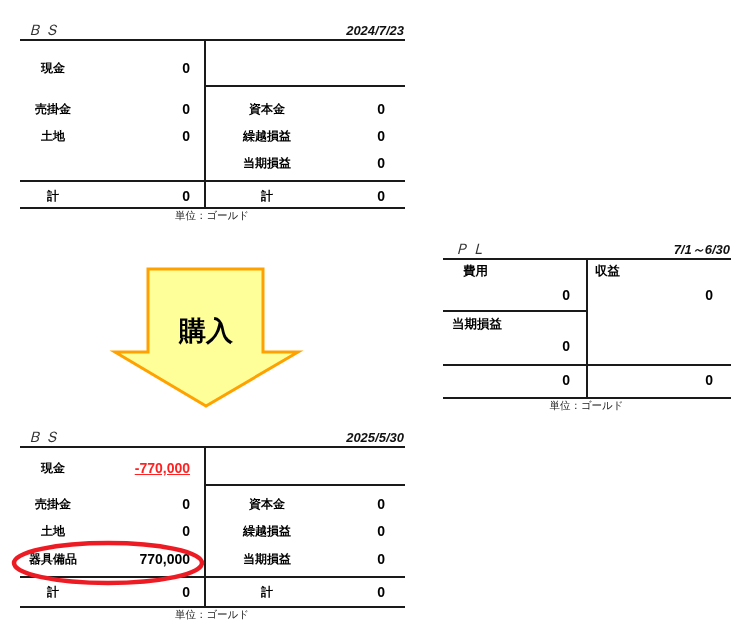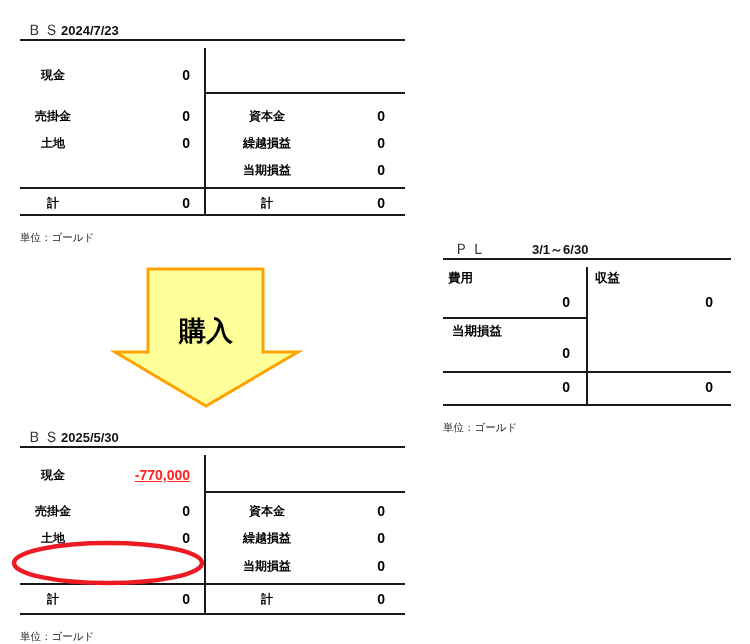--- a/index.html
+++ b/index.html
@@ -12,29 +12,29 @@
   }
   *{margin:0;padding:0;box-sizing:border-box;}
   html,body{background:#ffffff;}
   .page{
     position:relative;width:750px;height:644px;background:#ffffff;overflow:hidden;
     font-family:"Liberation Sans","DejaVu Sans",sans-serif;color:var(--text);
   }
   
   .fin-table{position:absolute;}
   .t-head{
-    display:flex;justify-content:flex-start;align-items:flex-end;
-    height:25px;padding:0 1px 2px 7px;border-bottom:2px solid var(--line);
+    display:flex;justify-content:space-between;align-items:flex-end;
+    height:25px;padding:0 1px 2px 7px;border-bottom:2px solid var(--line);font-style:italic;
   }
   .t-title{font-size:15px;letter-spacing:2px;color:#333;line-height:1;}
   .t-date{font-size:13px;font-weight:bold;color:#111;line-height:1;}
-  .t-body{position:relative;border-bottom:2px solid var(--line);margin-top:7px;}
+  .t-body{position:relative;border-bottom:2px solid var(--line);}
   .vline{position:absolute;top:0;bottom:0;width:2px;background:var(--line);}
   .hline{position:absolute;height:1.5px;background:var(--line);}
-  .t-unit{margin-top:15px;text-align:left;font-size:10.5px;color:#222;padding-right:1px;}
+  .t-unit{margin-top:0;text-align:center;font-size:10.5px;color:#222;padding-right:1px;}
   
   .bs{width:385px;}
   #bs1{left:20px;top:16px;}
   #bs2{left:20px;top:423px;}
   #bs1 .t-body{height:168px;}
   #bs2 .t-body{height:160px;}
   .bs .vline{left:184px;}
   .brow{position:absolute;height:20px;display:flex;align-items:center;}
   .brow.side-l{left:4px;width:166px;}
   .brow.side-r{left:218px;width:147px;}
@@ -50,21 +50,21 @@
   #bs2 .a1{top:10px;} #bs2 .a2{top:46px;} #bs2 .a3{top:73px;} #bs2 .a4{top:101px;} #bs2 .at{top:134px;}
   #bs2 .e1{top:46px;} #bs2 .e2{top:73px;} #bs2 .e3{top:101px;} #bs2 .et{top:134px;}
   
   #pl{left:443px;top:238px;width:288px;}
   #pl .t-head{height:22px;padding-left:11px;gap:44px;}
   #pl .t-body{height:139px;}
   #pl .vline{left:143px;}
   .pl-lab{position:absolute;font-size:12.5px;font-weight:bold;white-space:nowrap;}
   .pl-val{position:absolute;height:20px;line-height:20px;text-align:right;
           font-size:14px;font-weight:bold;white-space:nowrap;}
-  .pl-expense-lab{left:5px;top:3px;}
+  .pl-expense-lab{left:20px;top:3px;}
   .pl-expense-val{left:8px;top:25px;width:119px;}
   .pl-left-sep{left:0;width:143px;top:50px;}
   .pl-net-lab{left:9px;top:56px;}
   .pl-net-val{left:8px;top:76px;width:119px;}
   .pl-full-sep{left:0;right:0;top:104px;height:2px;}
   .pl-exp-total{left:8px;top:110px;width:119px;}
   .pl-revenue-lab{left:152px;top:3px;}
   .pl-revenue-val{left:152px;top:25px;width:118px;}
   .pl-rev-total{left:152px;top:110px;width:118px;}
   
@@ -128,21 +128,21 @@
   </section>
 
   <svg class="arrow-svg" viewBox="0 0 196 148">
     <polygon class="arrow-shape" points="40,6 155,6 155,89 190,89 98,143 7,89 40,89"></polygon>
     <text class="arrow-text" x="98" y="77" text-anchor="middle">購入</text>
   </svg>
 
   <section class="fin-table" id="pl">
     <header class="t-head">
       <span class="t-title">ＰＬ</span>
-      <span class="t-date">3/1～6/30</span>
+      <span class="t-date">7/1～6/30</span>
     </header>
     <div class="t-body">
       <div class="vline"></div>
       <div class="hline pl-left-sep"></div>
       <div class="hline pl-full-sep"></div>
 
       <span class="pl-lab pl-expense-lab">費用</span>
       <span class="pl-val pl-expense-val">0</span>
       <span class="pl-lab pl-net-lab">当期損益</span>
       <span class="pl-val pl-net-val">0</span>
@@ -170,20 +170,24 @@
         <span class="val neg">-770,000</span>
       </div>
       <div class="brow side-l a2">
         <span class="lbl">売掛金</span>
         <span class="val">0</span>
       </div>
       <div class="brow side-l a3">
         <span class="lbl">土地</span>
         <span class="val">0</span>
       </div>
+      <div class="brow side-l a4">
+        <span class="lbl">器具備品</span>
+        <span class="val">770,000</span>
+      </div>
       <div class="brow side-l at">
         <span class="lbl">計</span>
         <span class="val">0</span>
       </div>
 
       <div class="brow side-r e1">
         <span class="lbl">資本金</span>
         <span class="val">0</span>
       </div>
       <div class="brow side-r e2">

